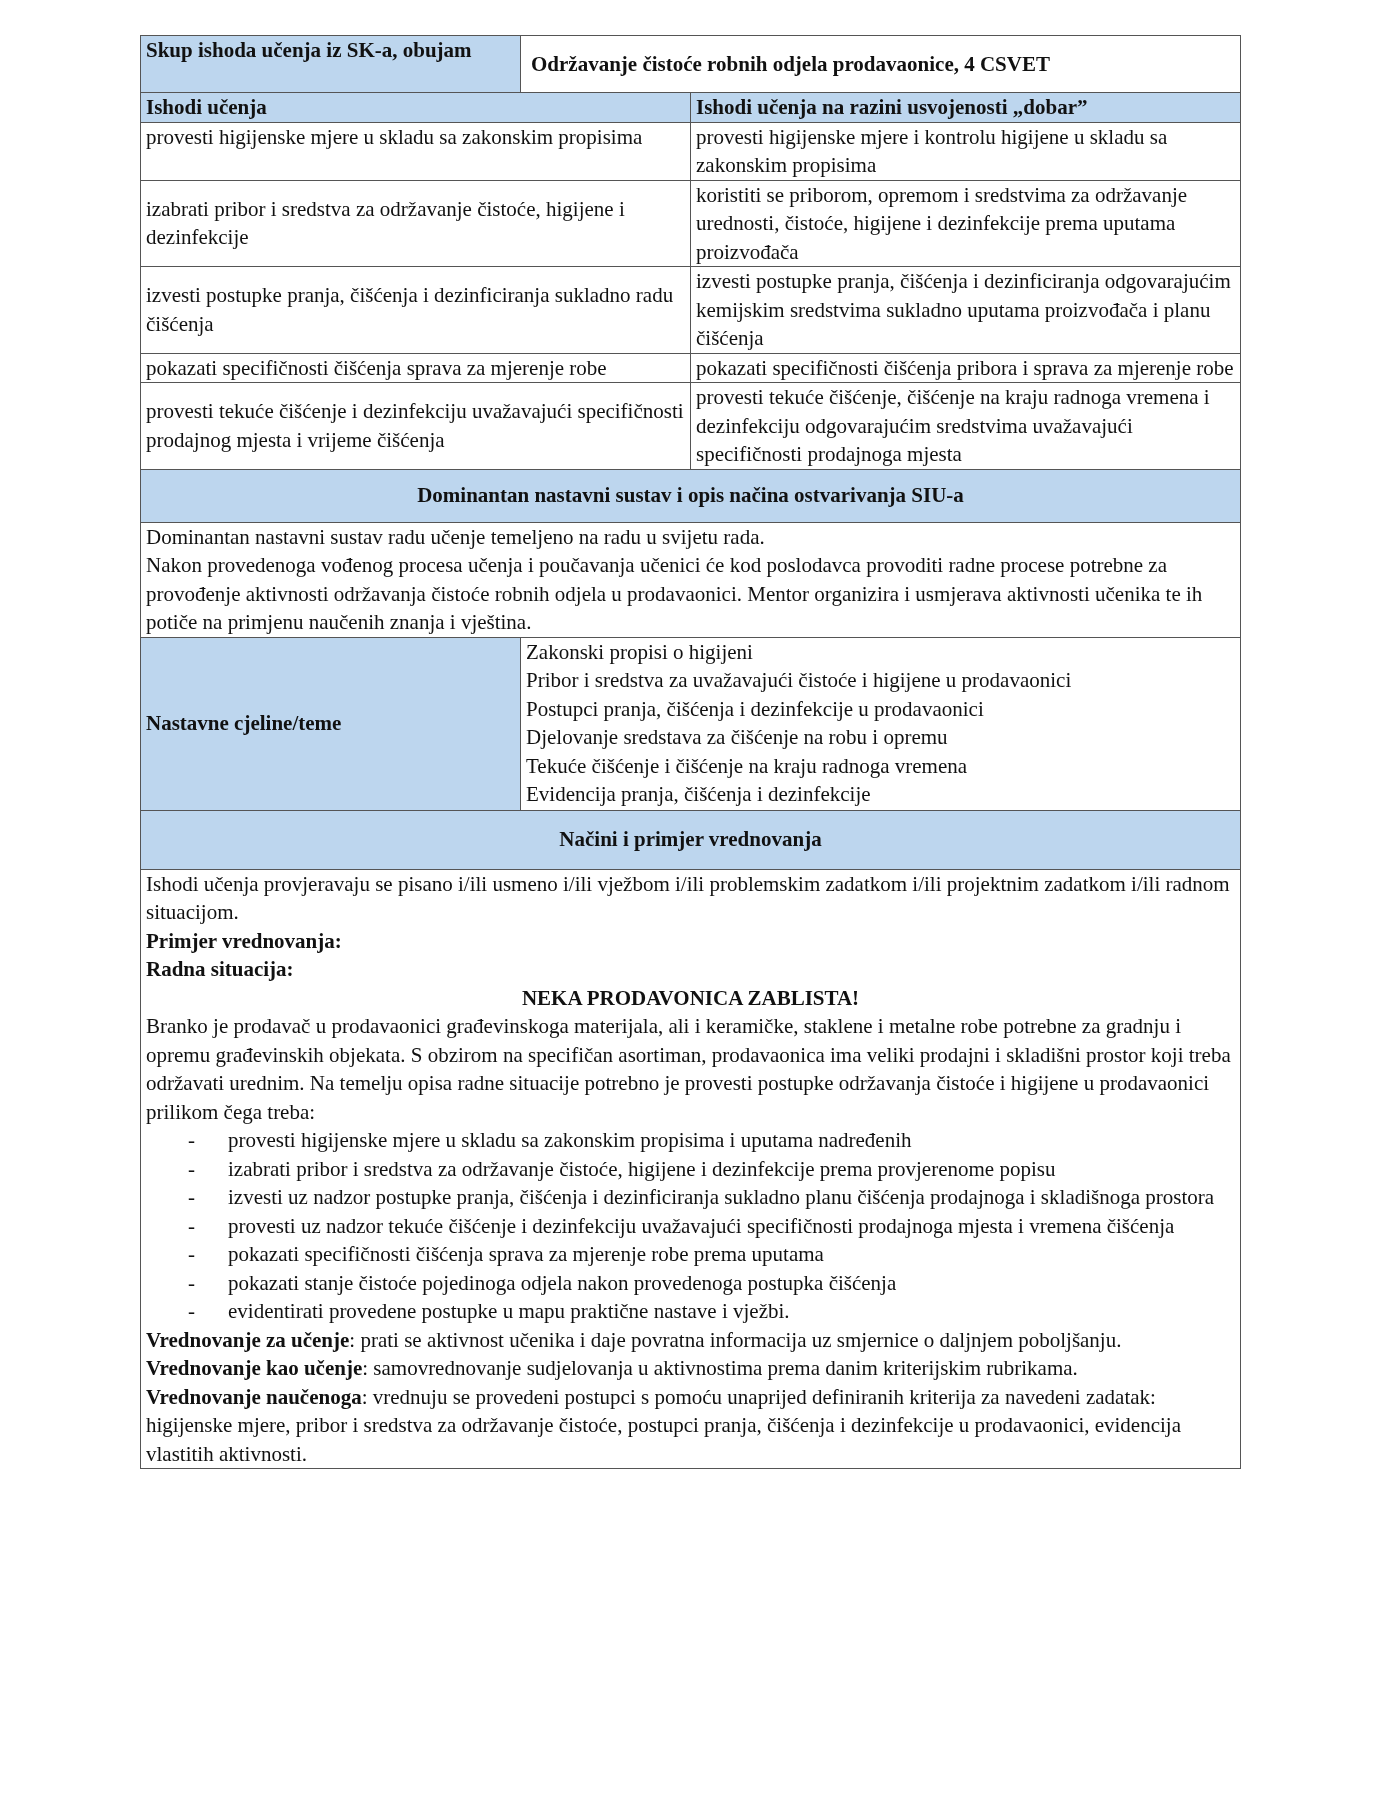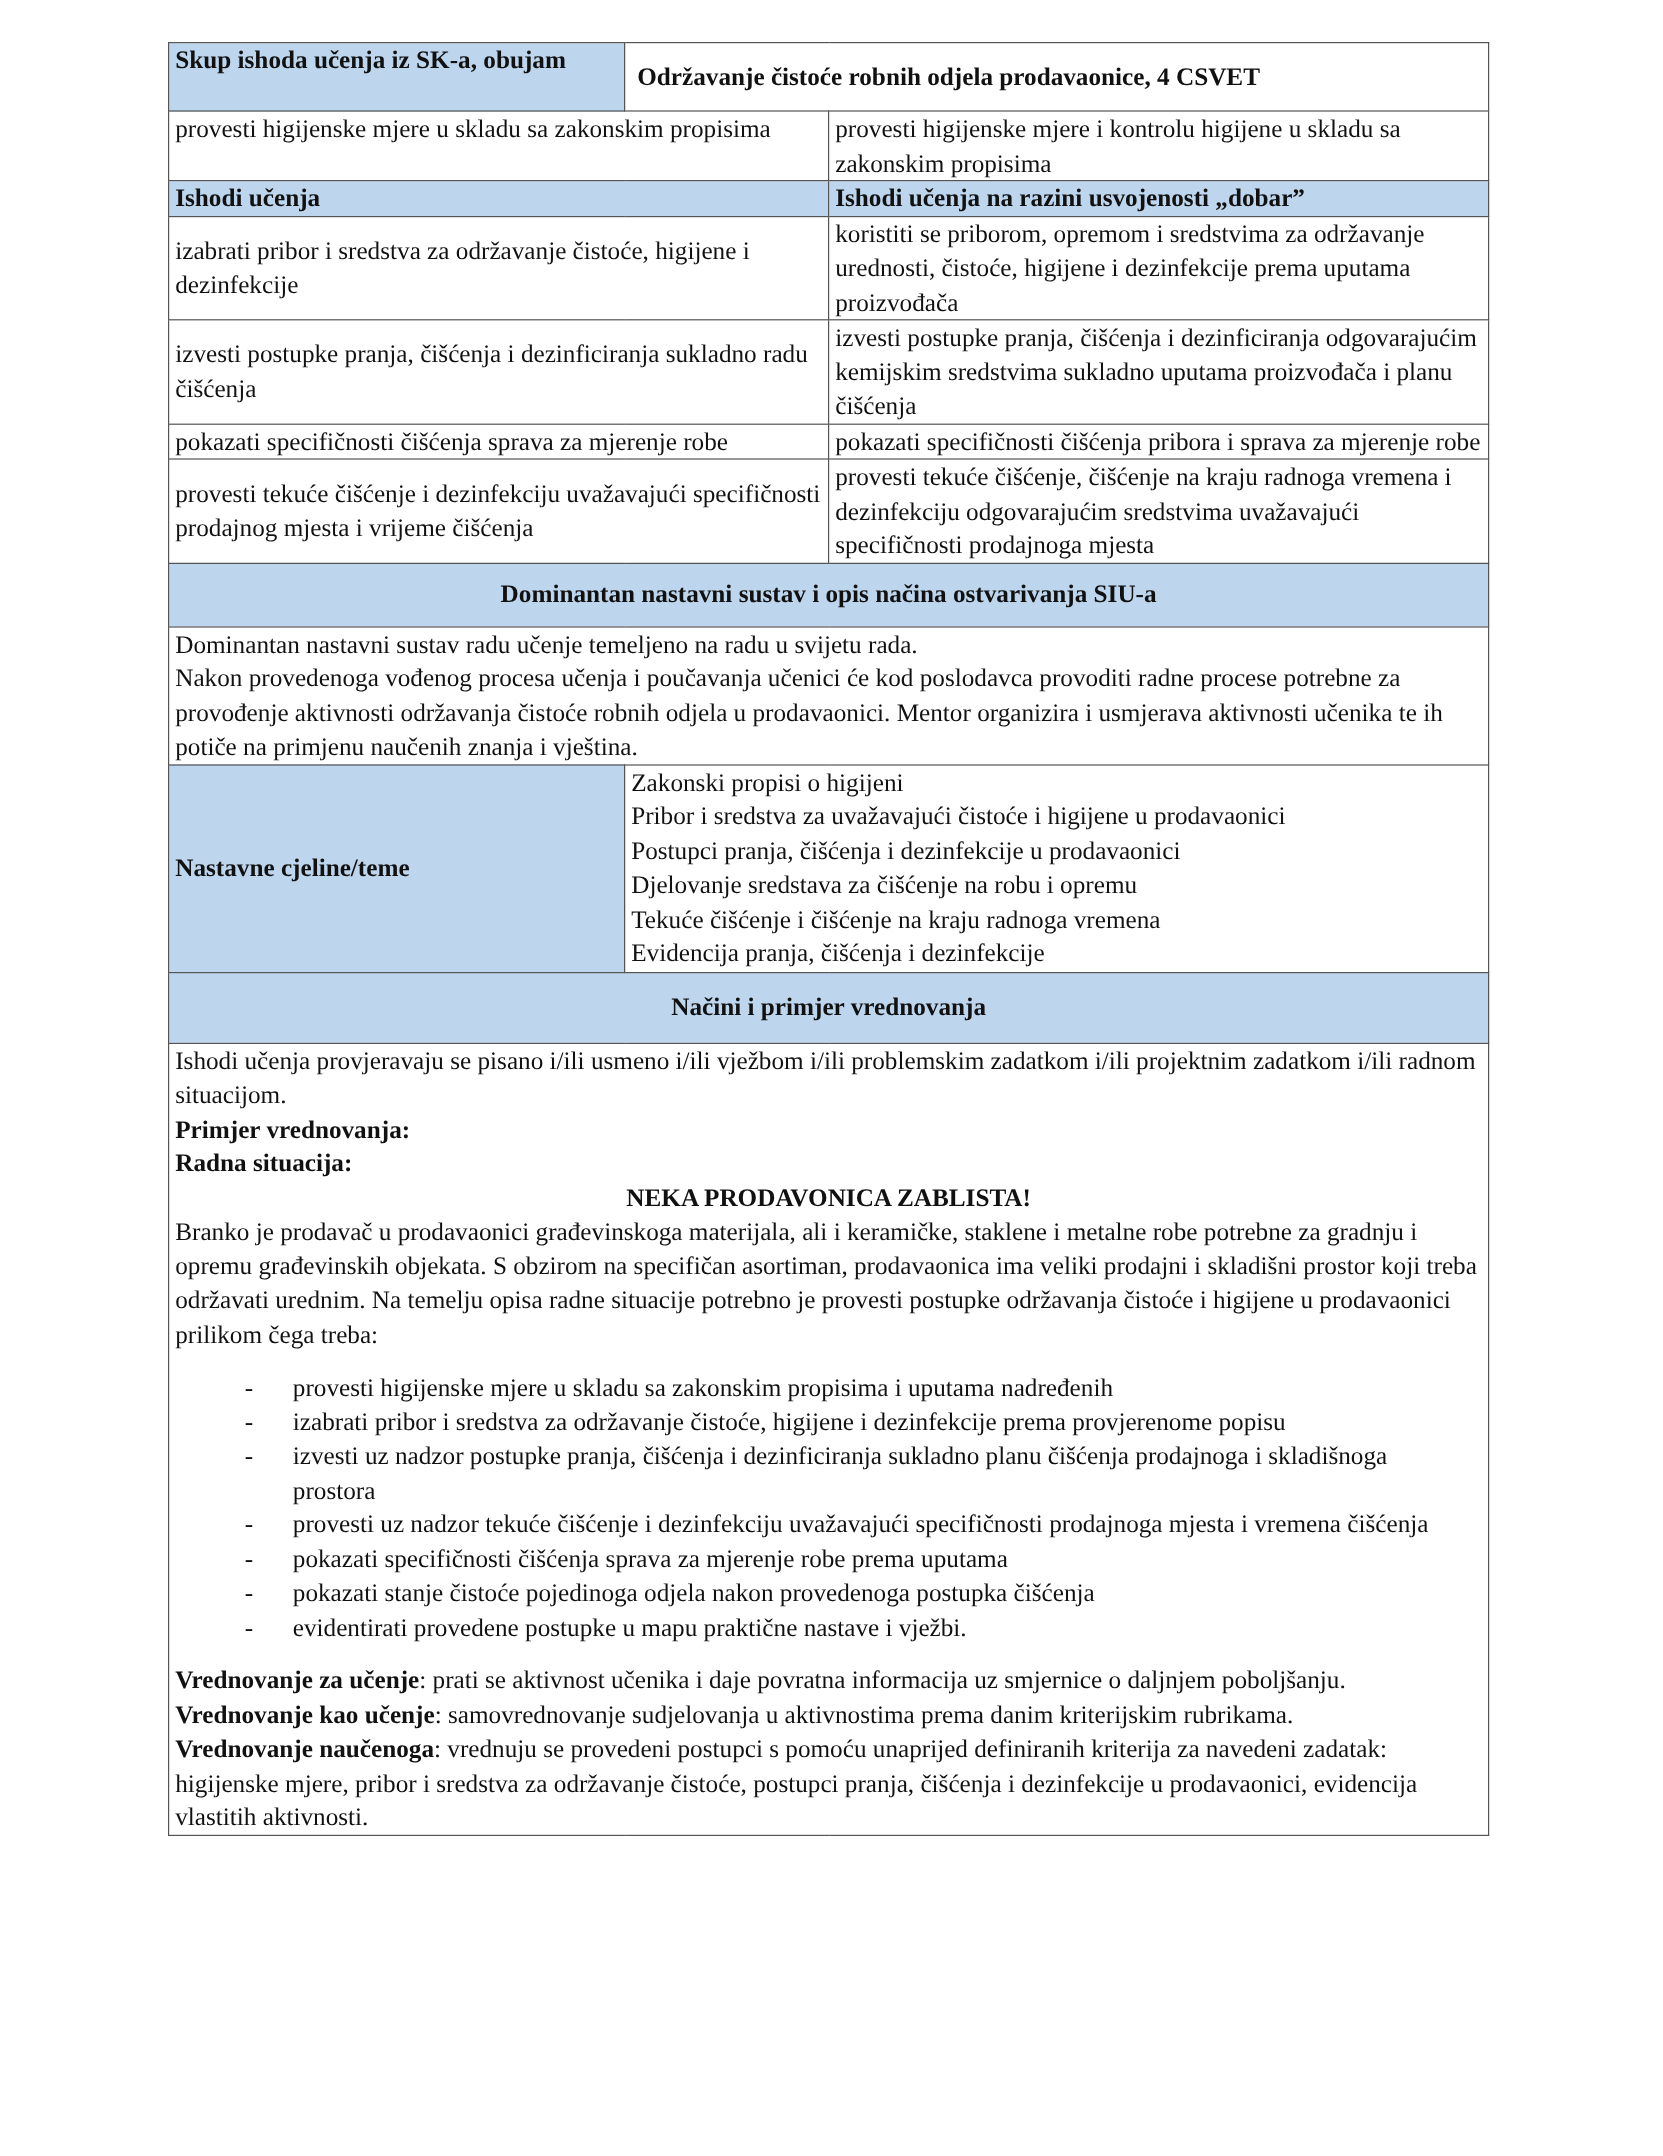--- a/index.html
+++ b/index.html
@@ -7,21 +7,21 @@
   .page { position: absolute; left: 140px; top: 35px; width: 1100px; }
   table.doc { width: 1100px; border-collapse: collapse; table-layout: fixed; font-size: 21px; line-height: 28.5px; }
   table.doc td { border: 1.5px solid #555; padding: 0 5px; vertical-align: top; }
   .blue { background: #bdd6ee; }
   .b { font-weight: bold; }
   .hdr-title { font-size: 21px; font-weight: bold; vertical-align: middle !important; padding-left: 10px !important; }
   .section { height: 52px; vertical-align: middle !important; font-weight: bold; text-align: center; }
   .mid { vertical-align: middle !important; }
   .line { display: block; }
   .center { text-align: center; }
-  ul.dash { list-style: none; margin: 16px; padding: 0; }
+  ul.dash { list-style: none; margin: 0; padding: 0; }
   ul.dash li { position: relative; padding-left: 82px; }
   ul.dash li::before { content: "-"; position: absolute; left: 42px; }
 </style>
 </head>
 <body>
 
 <div class="page">
   <table class="doc">
     <colgroup>
       <col style="width:380px">
@@ -29,27 +29,27 @@
         <col style="width:550px">
     </colgroup>
 
     <tbody>
         <tr>
       <td class="blue b" style="height:56px;"><span>Skup ishoda učenja iz SK-a, obujam</span></td>
       <td colspan="2" class="hdr-title"><span>Održavanje čistoće robnih odjela prodavaonice, 4 CSVET</span></td>
     </tr>
 
     <tr>
-      <td colspan="2">provesti higijenske mjere u skladu sa zakonskim propisima</td>
-      <td>provesti higijenske mjere i kontrolu higijene u skladu sa zakonskim propisima</td>
+      <td colspan="2" class="blue b">Ishodi učenja</td>
+      <td class="blue b">Ishodi učenja na razini usvojenosti „dobar”</td>
     </tr>
 
     <tr>
-      <td colspan="2" class="blue b">Ishodi učenja</td>
-      <td class="blue b">Ishodi učenja na razini usvojenosti „dobar”</td>
+      <td colspan="2">provesti higijenske mjere u skladu sa zakonskim propisima</td>
+      <td>provesti higijenske mjere i kontrolu higijene u skladu sa zakonskim propisima</td>
     </tr>
     <tr>
       <td colspan="2" class="mid">izabrati pribor i sredstva za održavanje čistoće, higijene i dezinfekcije</td>
       <td>koristiti se priborom, opremom i sredstvima za održavanje urednosti, čistoće, higijene i dezinfekcije prema uputama proizvođača</td>
     </tr>
     <tr>
       <td colspan="2" class="mid">izvesti postupke pranja, čišćenja i dezinficiranja sukladno radu čišćenja</td>
       <td>izvesti postupke pranja, čišćenja i dezinficiranja odgovarajućim kemijskim sredstvima sukladno uputama proizvođača i planu čišćenja</td>
     </tr>
     <tr>

